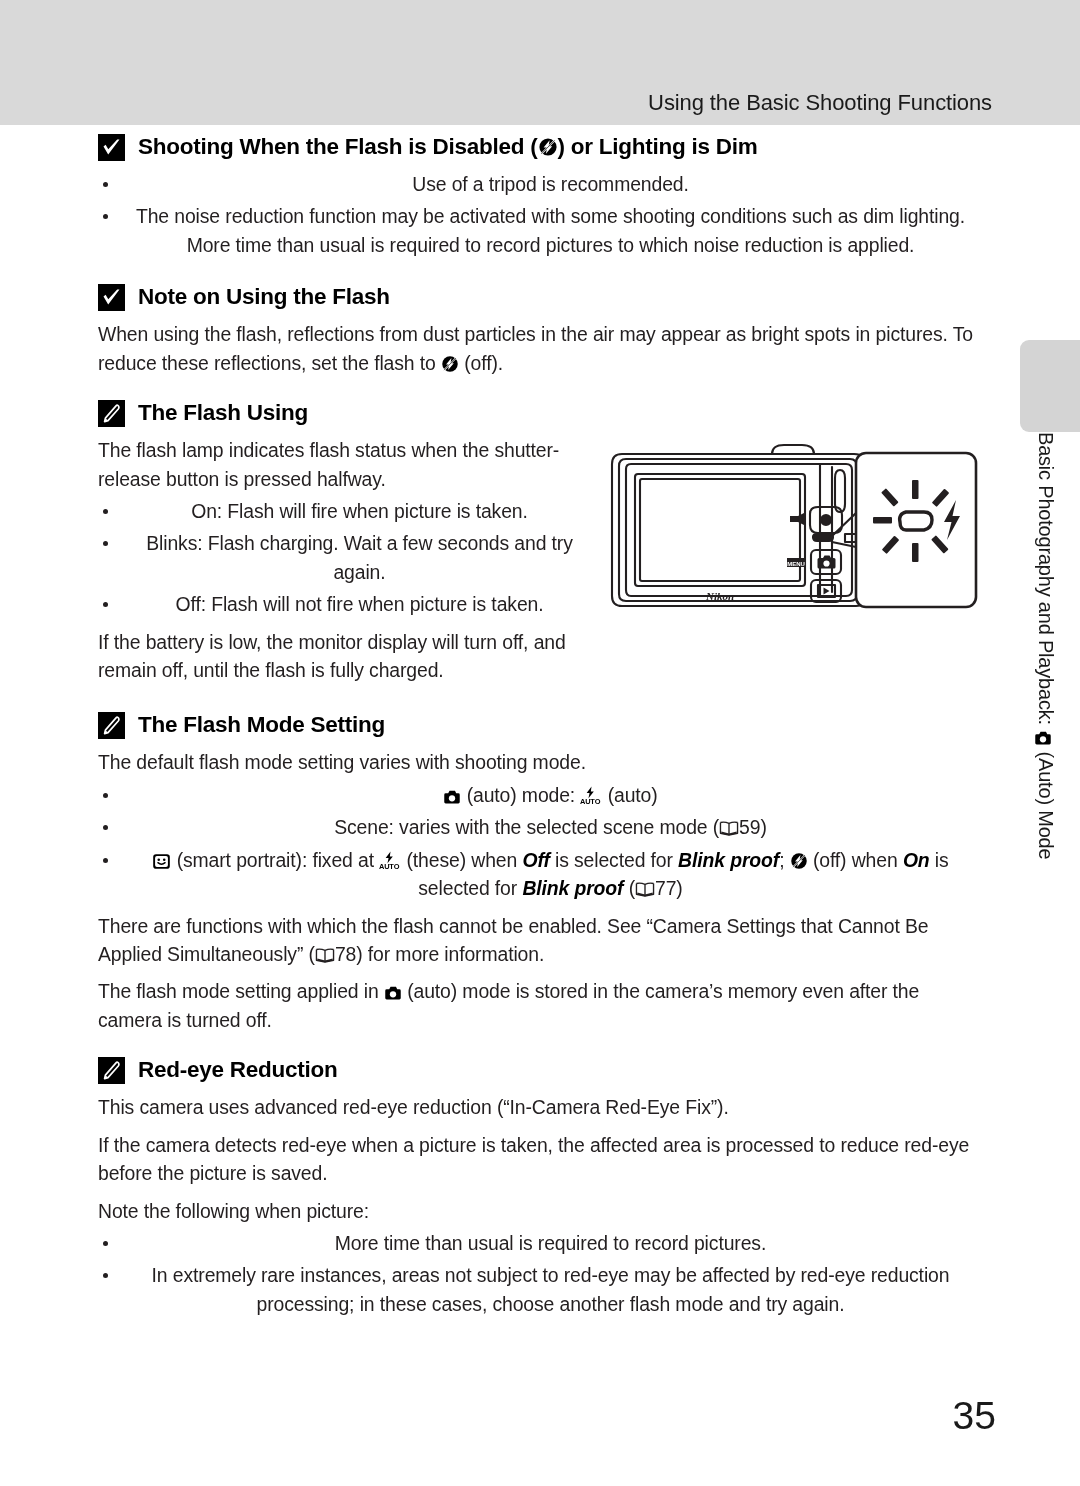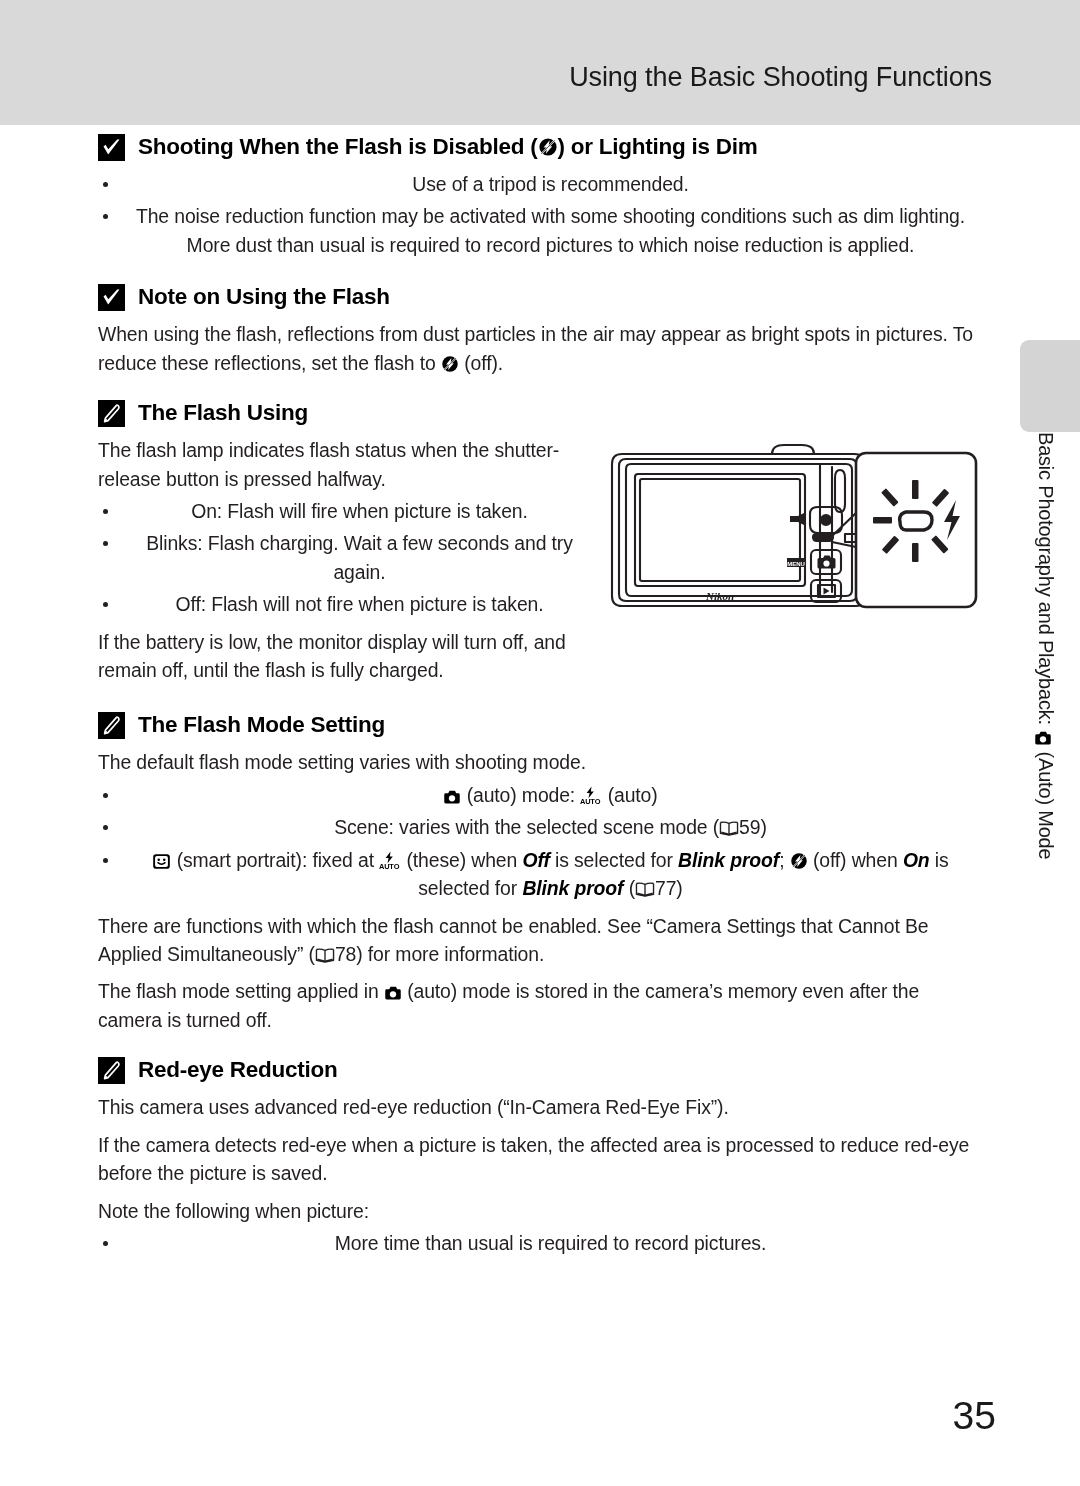--- a/index.html
+++ b/index.html
@@ -20,22 +20,22 @@
   .header-band {
     position: absolute;
     left: 0; top: 0;
     width: 1080px;
     height: 125px;
     background: #d9d9d9;
   }
   .header-title {
     position: absolute;
     right: 88px;
-    top: 62px;
-    font-size: 27px;
+    top: 90px;
+    font-size: 22px;
     letter-spacing: -0.1px;
     color: #1a1a1a;
     white-space: nowrap;
   }
 
   
   .content {
     position: absolute;
     left: 98px;
     top: 133px;
@@ -173,21 +173,21 @@
       </span>
       <span class="sect-title"><span>Shooting When the Flash is Disabled (</span><span class="ic"><svg width="20" height="20" viewBox="0 0 20 20" style="vertical-align:-4px">
             <circle cx="10" cy="10" r="8.6" fill="#000"></circle>
             <path d="M11.6 3.2 L5.6 10.6 L9.1 10.6 L7.9 16.8 L14.2 9.2 L10.6 9.2 Z" fill="#fff"></path>
             <line x1="3.4" y1="16.8" x2="16.6" y2="3.4" stroke="#fff" stroke-width="1.7"></line>
             <line x1="3.4" y1="16.8" x2="16.6" y2="3.4" stroke="#000" stroke-width="0.7"></line>
           </svg></span><span>) or Lighting is Dim</span></span>
     </div>
     <ul class="blist">
       <li>Use of a tripod is recommended.</li>
-      <li>The noise reduction function may be activated with some shooting conditions such as dim lighting. More dust than usual is required to record pictures to which noise reduction is applied.</li>
+      <li>The noise reduction function may be activated with some shooting conditions such as dim lighting. More time than usual is required to record pictures to which noise reduction is applied.</li>
     </ul>
   </div>
 
   <div style="margin-top:24px">
     <div class="sect-head">
       <span class="mark">
         <svg width="27" height="27" viewBox="0 0 27 27">
           <rect width="27" height="27" fill="#000"></rect>
           <path d="M5.5 12.5 L10.2 20.5 L21.5 5.5 L19.2 5.5 L10.3 15.2 L7.6 10.8 Z" fill="#fff"></path>
         </svg>
@@ -382,20 +382,21 @@
           <path d="M7.4 18.2 L10.0 20.5 L6.7 21.6 Z" fill="#fff"></path>
         </svg>
       </span>
       <span class="sect-title">Red-eye Reduction</span>
     </div>
     <p class="para">This camera uses advanced red-eye reduction (“In-Camera Red-Eye Fix”).</p>
     <p class="para">If the camera detects red-eye when a picture is taken, the affected area is processed to reduce red-eye before the picture is saved.</p>
     <p class="para tight">Note the following when picture:</p>
     <ul class="blist">
       <li>More time than usual is required to record pictures.</li>
+      <li>In extremely rare instances, areas not subject to red-eye may be affected by red-eye reduction processing; in these cases, choose another flash mode and try again.</li>
     </ul>
   </div>
 
 </div>
 
 <div class="side-tab-block"></div>
 <div class="side-tab-text"><span>Basic Photography and Playback: </span><span class="ic"><svg width="18" height="16" viewBox="0 0 20 17">
       <path d="M3 4.4 L5.8 4.4 L7.3 1.6 L13.3 1.6 L14.7 4.4 L17 4.4 Q18.6 4.4 18.6 6 L18.6 14 Q18.6 15.6 17 15.6 L3 15.6 Q1.4 15.6 1.4 14 L1.4 6 Q1.4 4.4 3 4.4 Z" fill="#000"></path>
       <circle cx="10" cy="10" r="3.5" fill="#fff"></circle>
     </svg></span><span> (Auto) Mode</span></div>

